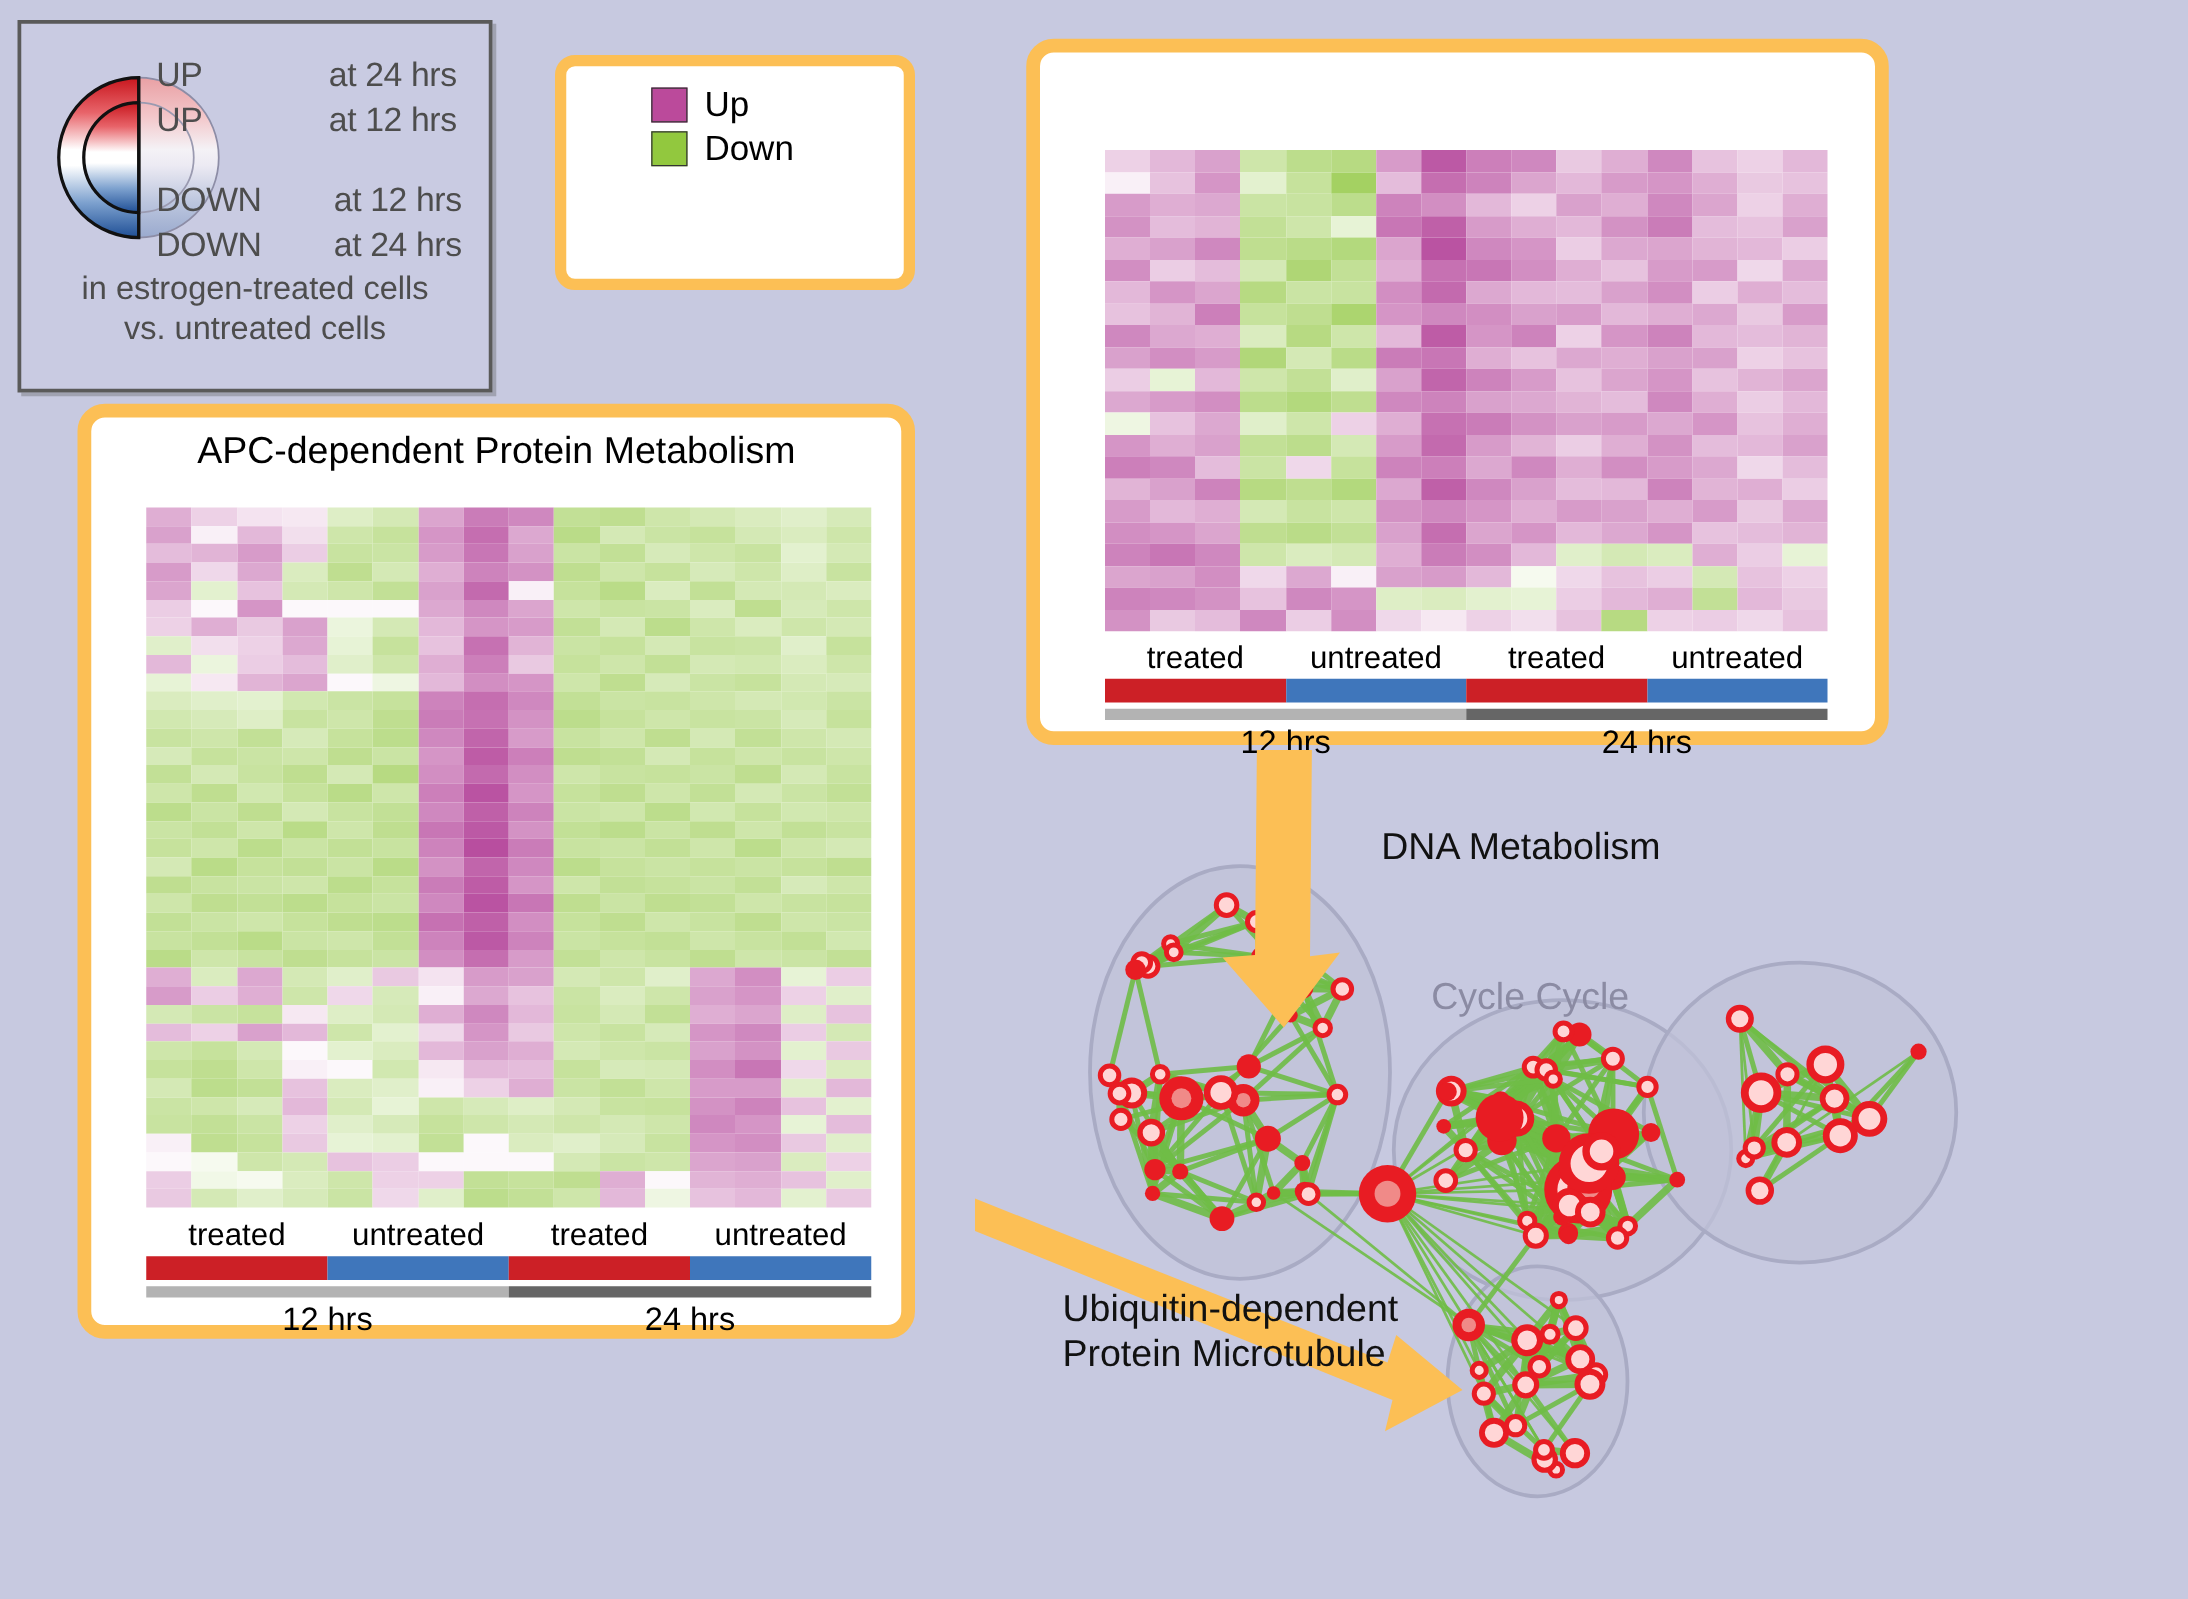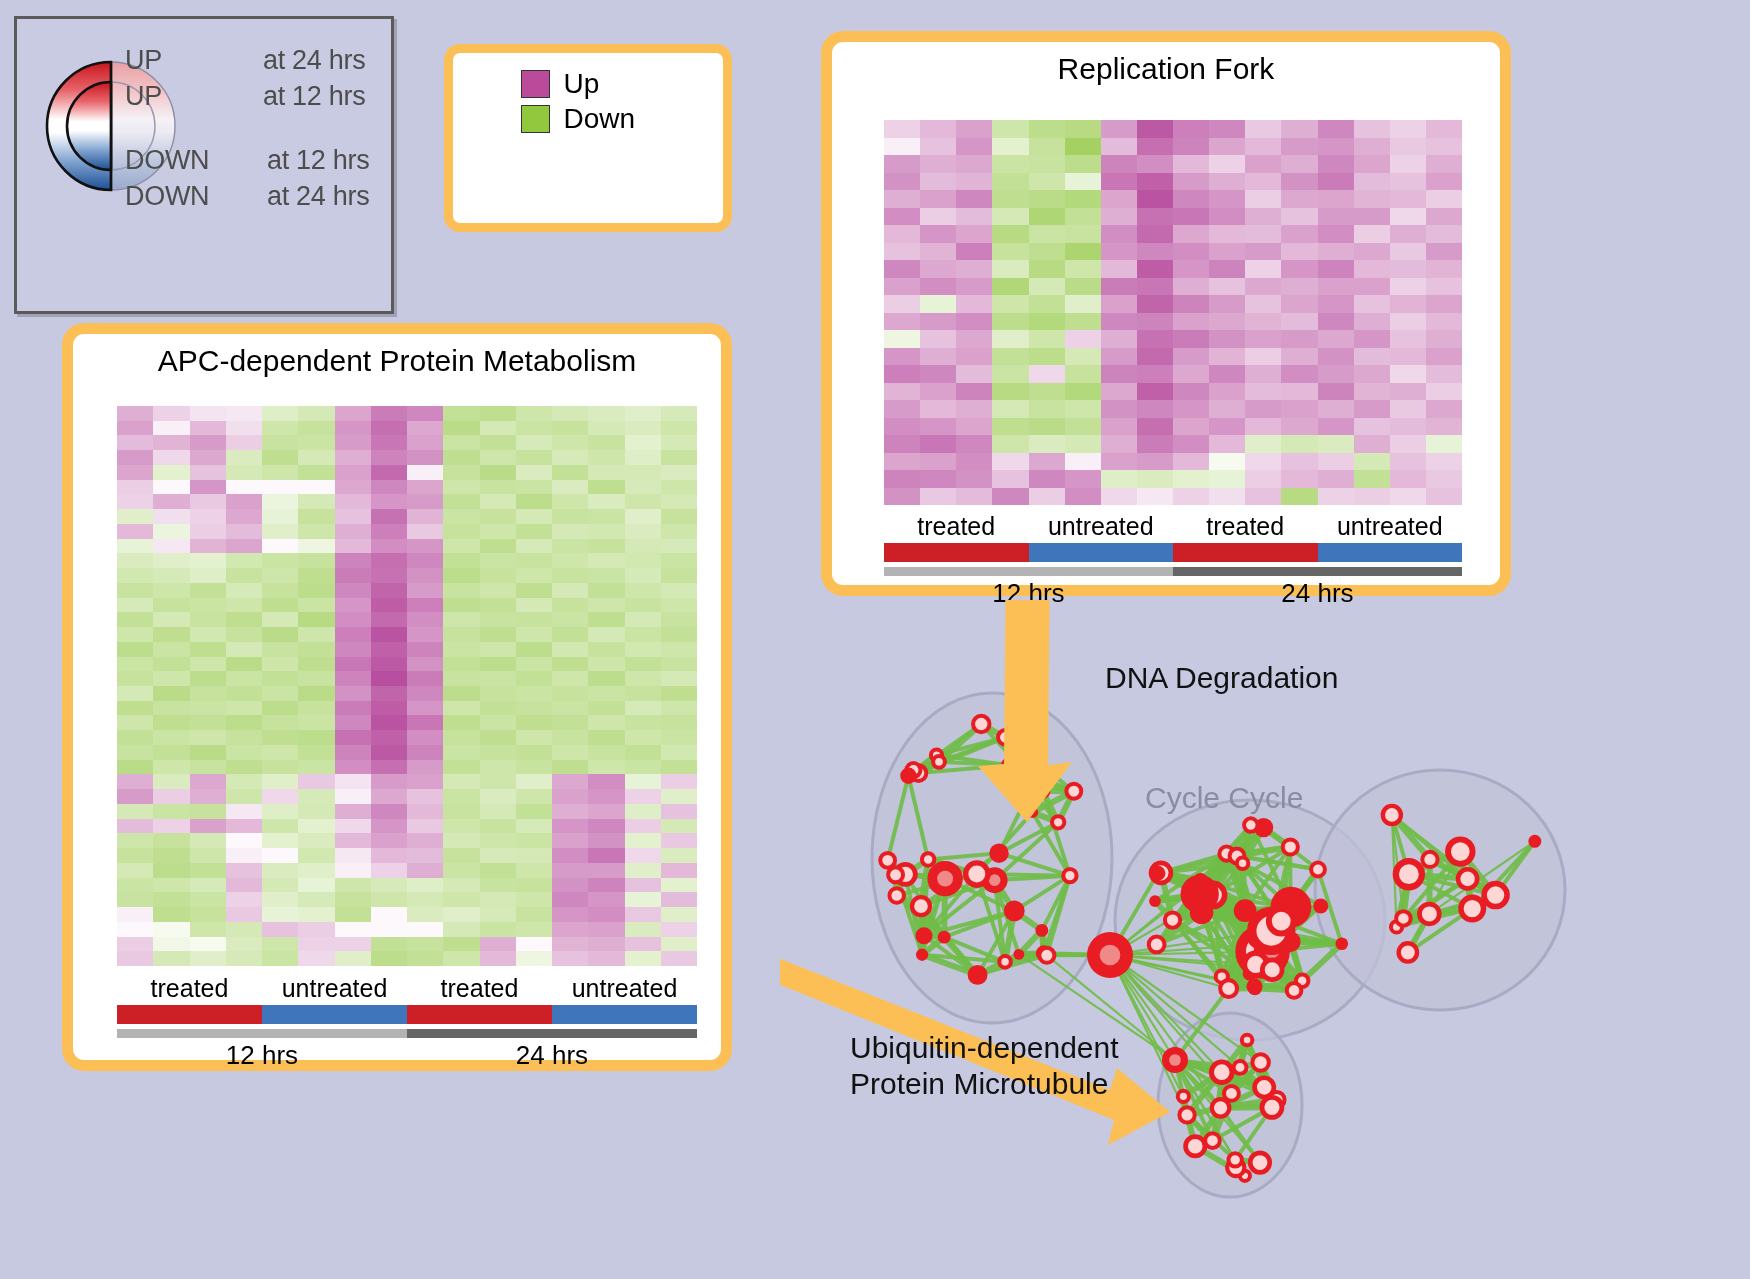--- a/index.html
+++ b/index.html
@@ -131,35 +131,38 @@
     </svg>
     <span class="wheel-label" style="left:80px;top:8px;">UP</span>
     <span class="wheel-label" style="left:80px;top:44px;">UP</span>
     <span class="wheel-label" style="left:80px;top:108px;">DOWN</span>
     <span class="wheel-label" style="left:80px;top:144px;">DOWN</span>
     <span class="wheel-label" style="left:218px;top:8px;">at 24 hrs</span>
     <span class="wheel-label" style="left:218px;top:44px;">at 12 hrs</span>
     <span class="wheel-label" style="left:222px;top:108px;">at 12 hrs</span>
     <span class="wheel-label" style="left:222px;top:144px;">at 24 hrs</span>
   </div>
+  <div class="wheel-foot">
+    <div>in estrogen-treated cells</div>
+    <div>vs. untreated cells</div>
+  </div>
 </div>
 
 <div class="abs" id="updown-legend">
   <div class="swatch-row">
     <span class="sw" id="sw-up" style="background: rgb(187, 74, 155);"></span>
     <span class="lb">Up</span>
   </div>
   <div class="swatch-row">
     <span class="sw" id="sw-down" style="background: rgb(146, 200, 62);"></span>
     <span class="lb">Down</span>
   </div>
 </div>
 
 <div class="abs panel" id="rf-panel">
-  <div class="panel-title">Replication Fork</div>
   <div id="rf-hm">
     <div class="hm" id="rf-grid" style="grid-template-columns: repeat(16, 1fr); grid-template-rows: repeat(22, 1fr);">
         <div style="background:rgb(237,209,230)"></div>
         <div style="background:rgb(227,184,217)"></div>
         <div style="background:rgb(217,161,204)"></div>
         <div style="background:rgb(206,230,170)"></div>
         <div style="background:rgb(188,221,140)"></div>
         <div style="background:rgb(183,218,130)"></div>
         <div style="background:rgb(215,155,201)"></div>
         <div style="background:rgb(188,89,165)"></div>
@@ -1691,17 +1694,17 @@
       <circle cx="432.46319116190165" cy="540.5524092378912" r="7.344262004990252" fill="#ffd6d6" stroke="#e81c23" stroke-width="4"></circle>
       <circle cx="467.08520287402365" cy="440.0395498500114" r="5.2893519402897695" fill="#ffd6d6" stroke="#e81c23" stroke-width="4"></circle>
       <circle cx="491.94276561631574" cy="507.36972289690516" r="9.990584852635202" fill="#ffd6d6" stroke="#e81c23" stroke-width="4.795480729264897"></circle>
       <circle cx="330" cy="355" r="23" fill="#e81c23"></circle>
       <circle cx="330" cy="355" r="10.35" fill="#f08a88"></circle>
       <circle cx="395" cy="460" r="13" fill="#e81c23"></circle>
       <circle cx="395" cy="460" r="5.8500000000000005" fill="#f08a88"></circle>
       <path d="M 228 -270 L 272 -270 L 268 165 L 292 162 L 247 222 L 198 166 L 224 164 Z" fill="#fcbf55" transform="translate(0,0)"></path>
       <path d="M -60 335 L 330 490 L 337 468 L 390 512 L 328 545 L 334 520 L -66 358 Z" fill="#fcbf55"></path>
     </svg>
-  <div class="net-label" id="lbl-dna">DNA Degradation</div>
+  <div class="net-label" id="lbl-dna">DNA Metabolism</div>
   <div class="net-label" id="lbl-cc">Cycle Cycle</div>
   <div class="net-label" id="lbl-ub">Ubiquitin-dependent
 Protein Microtubule</div>
 </div>
 
 </body></html>

